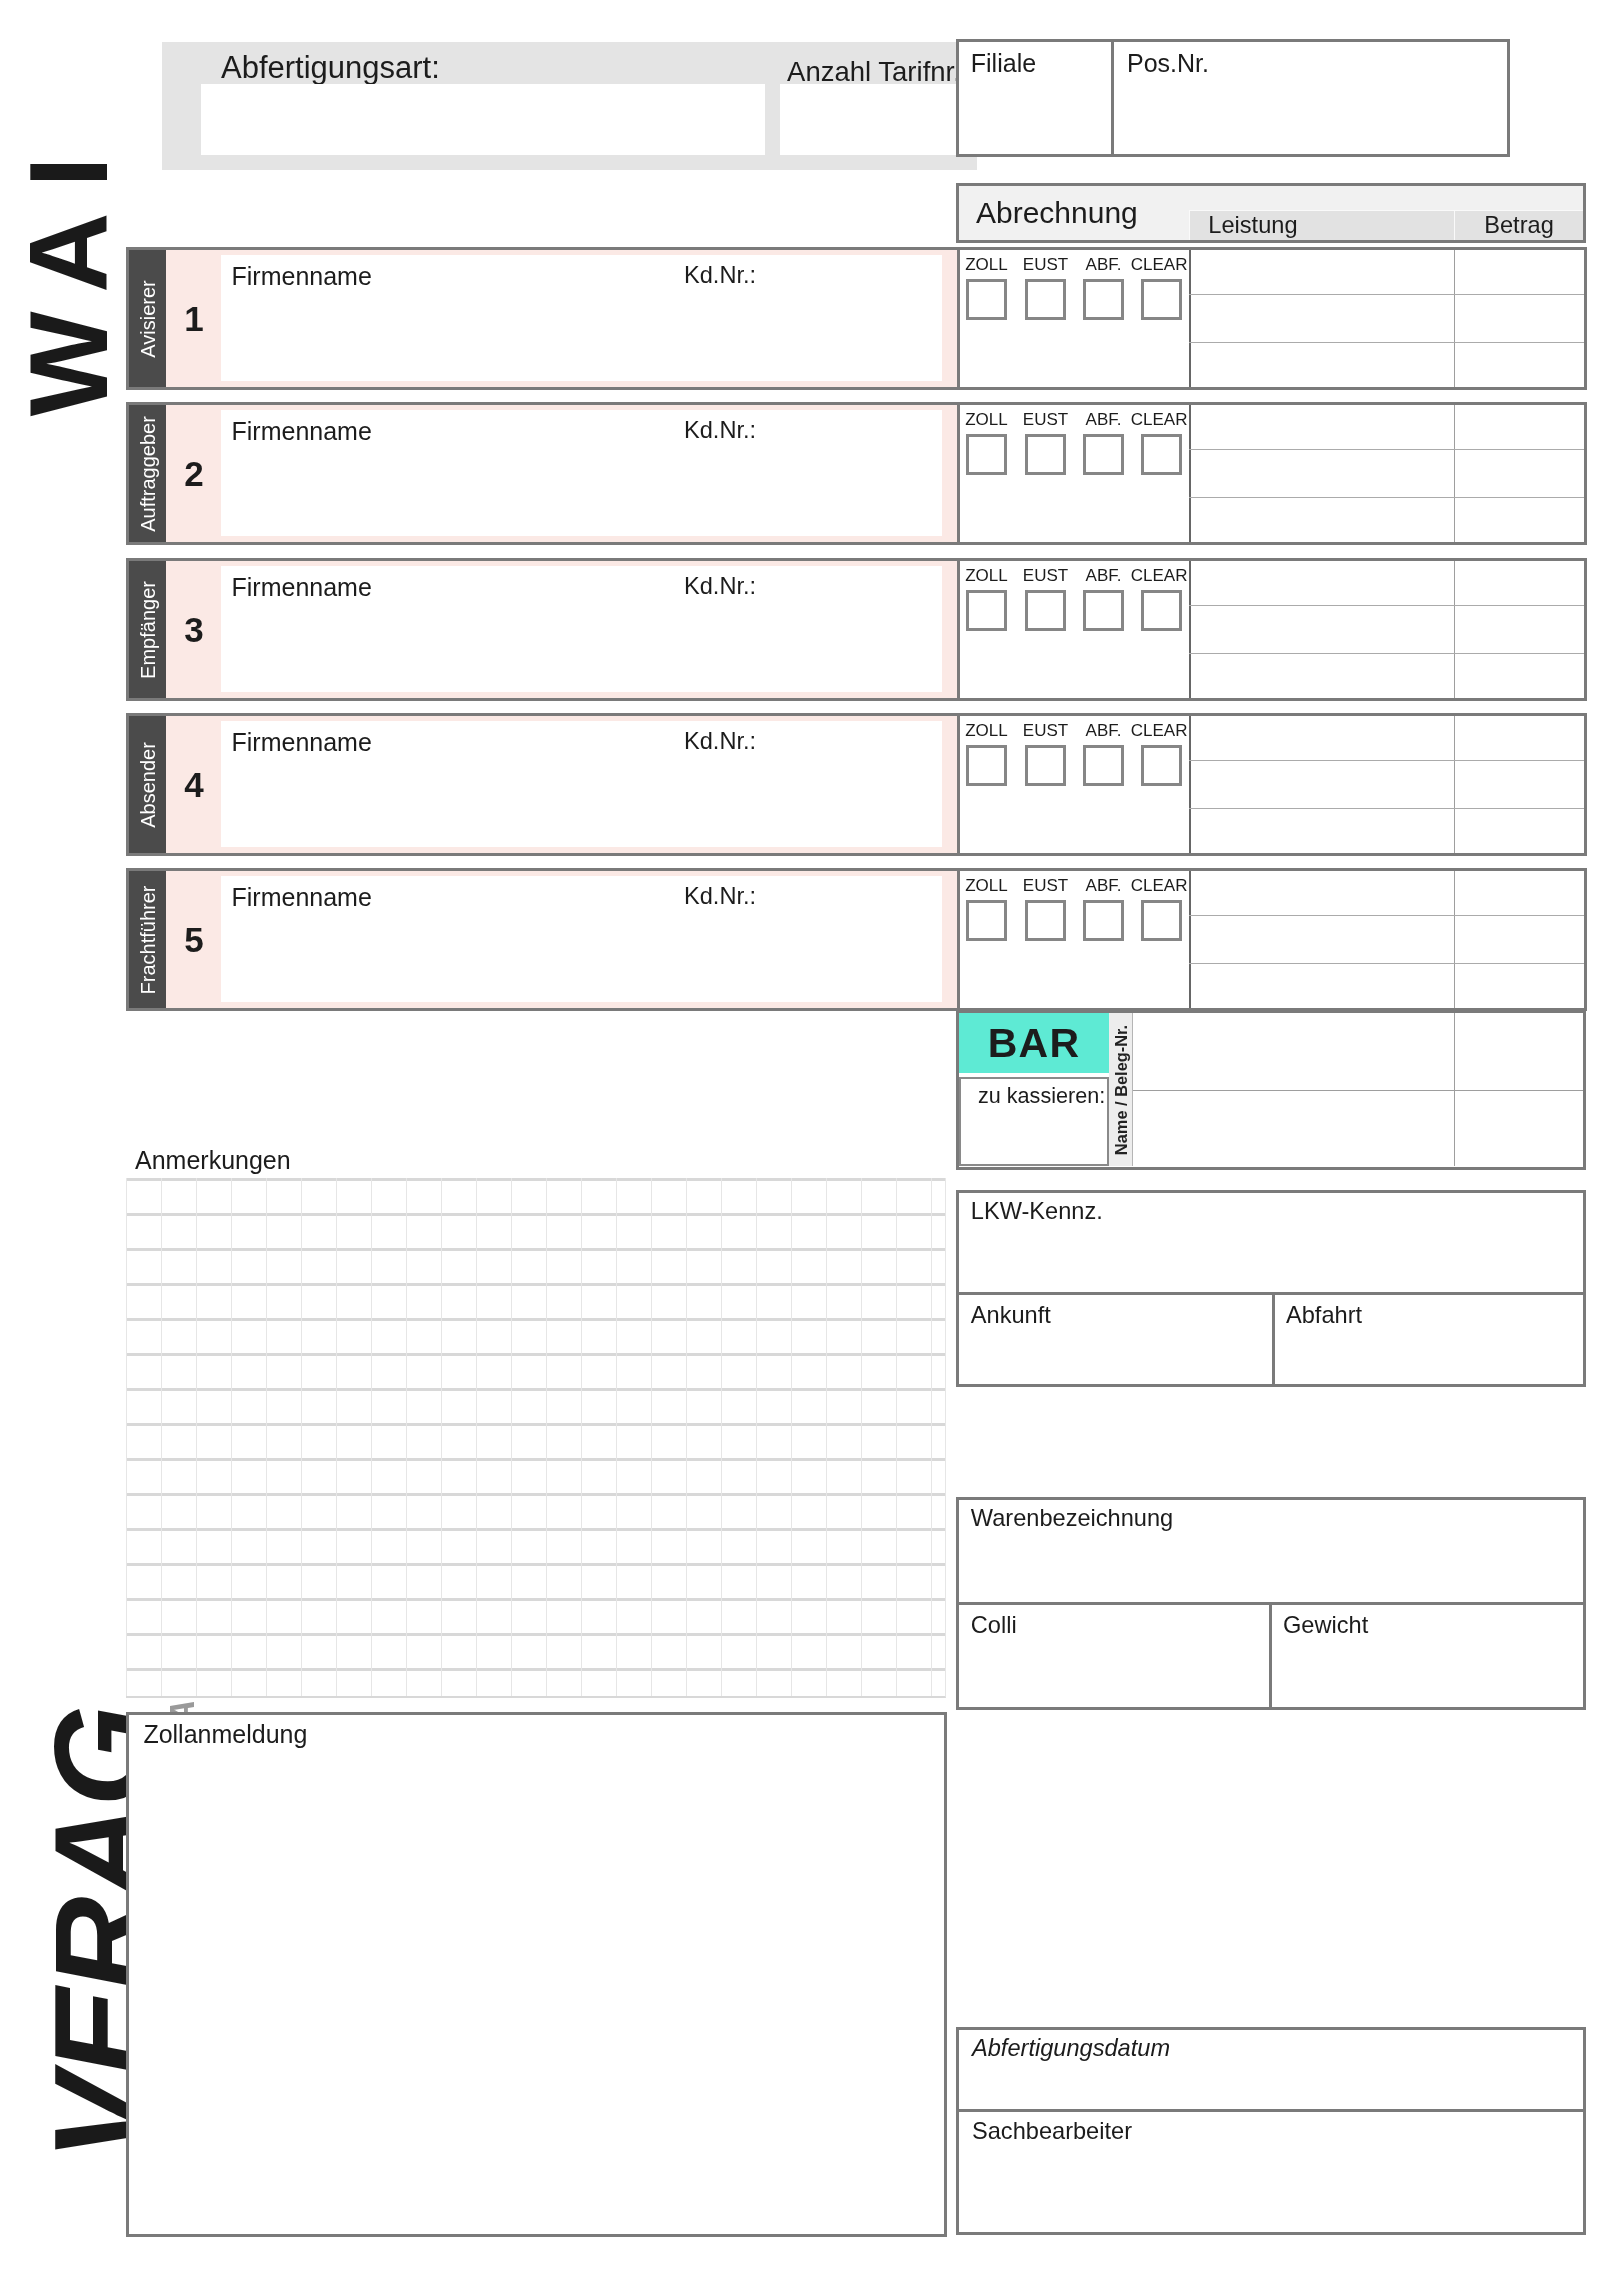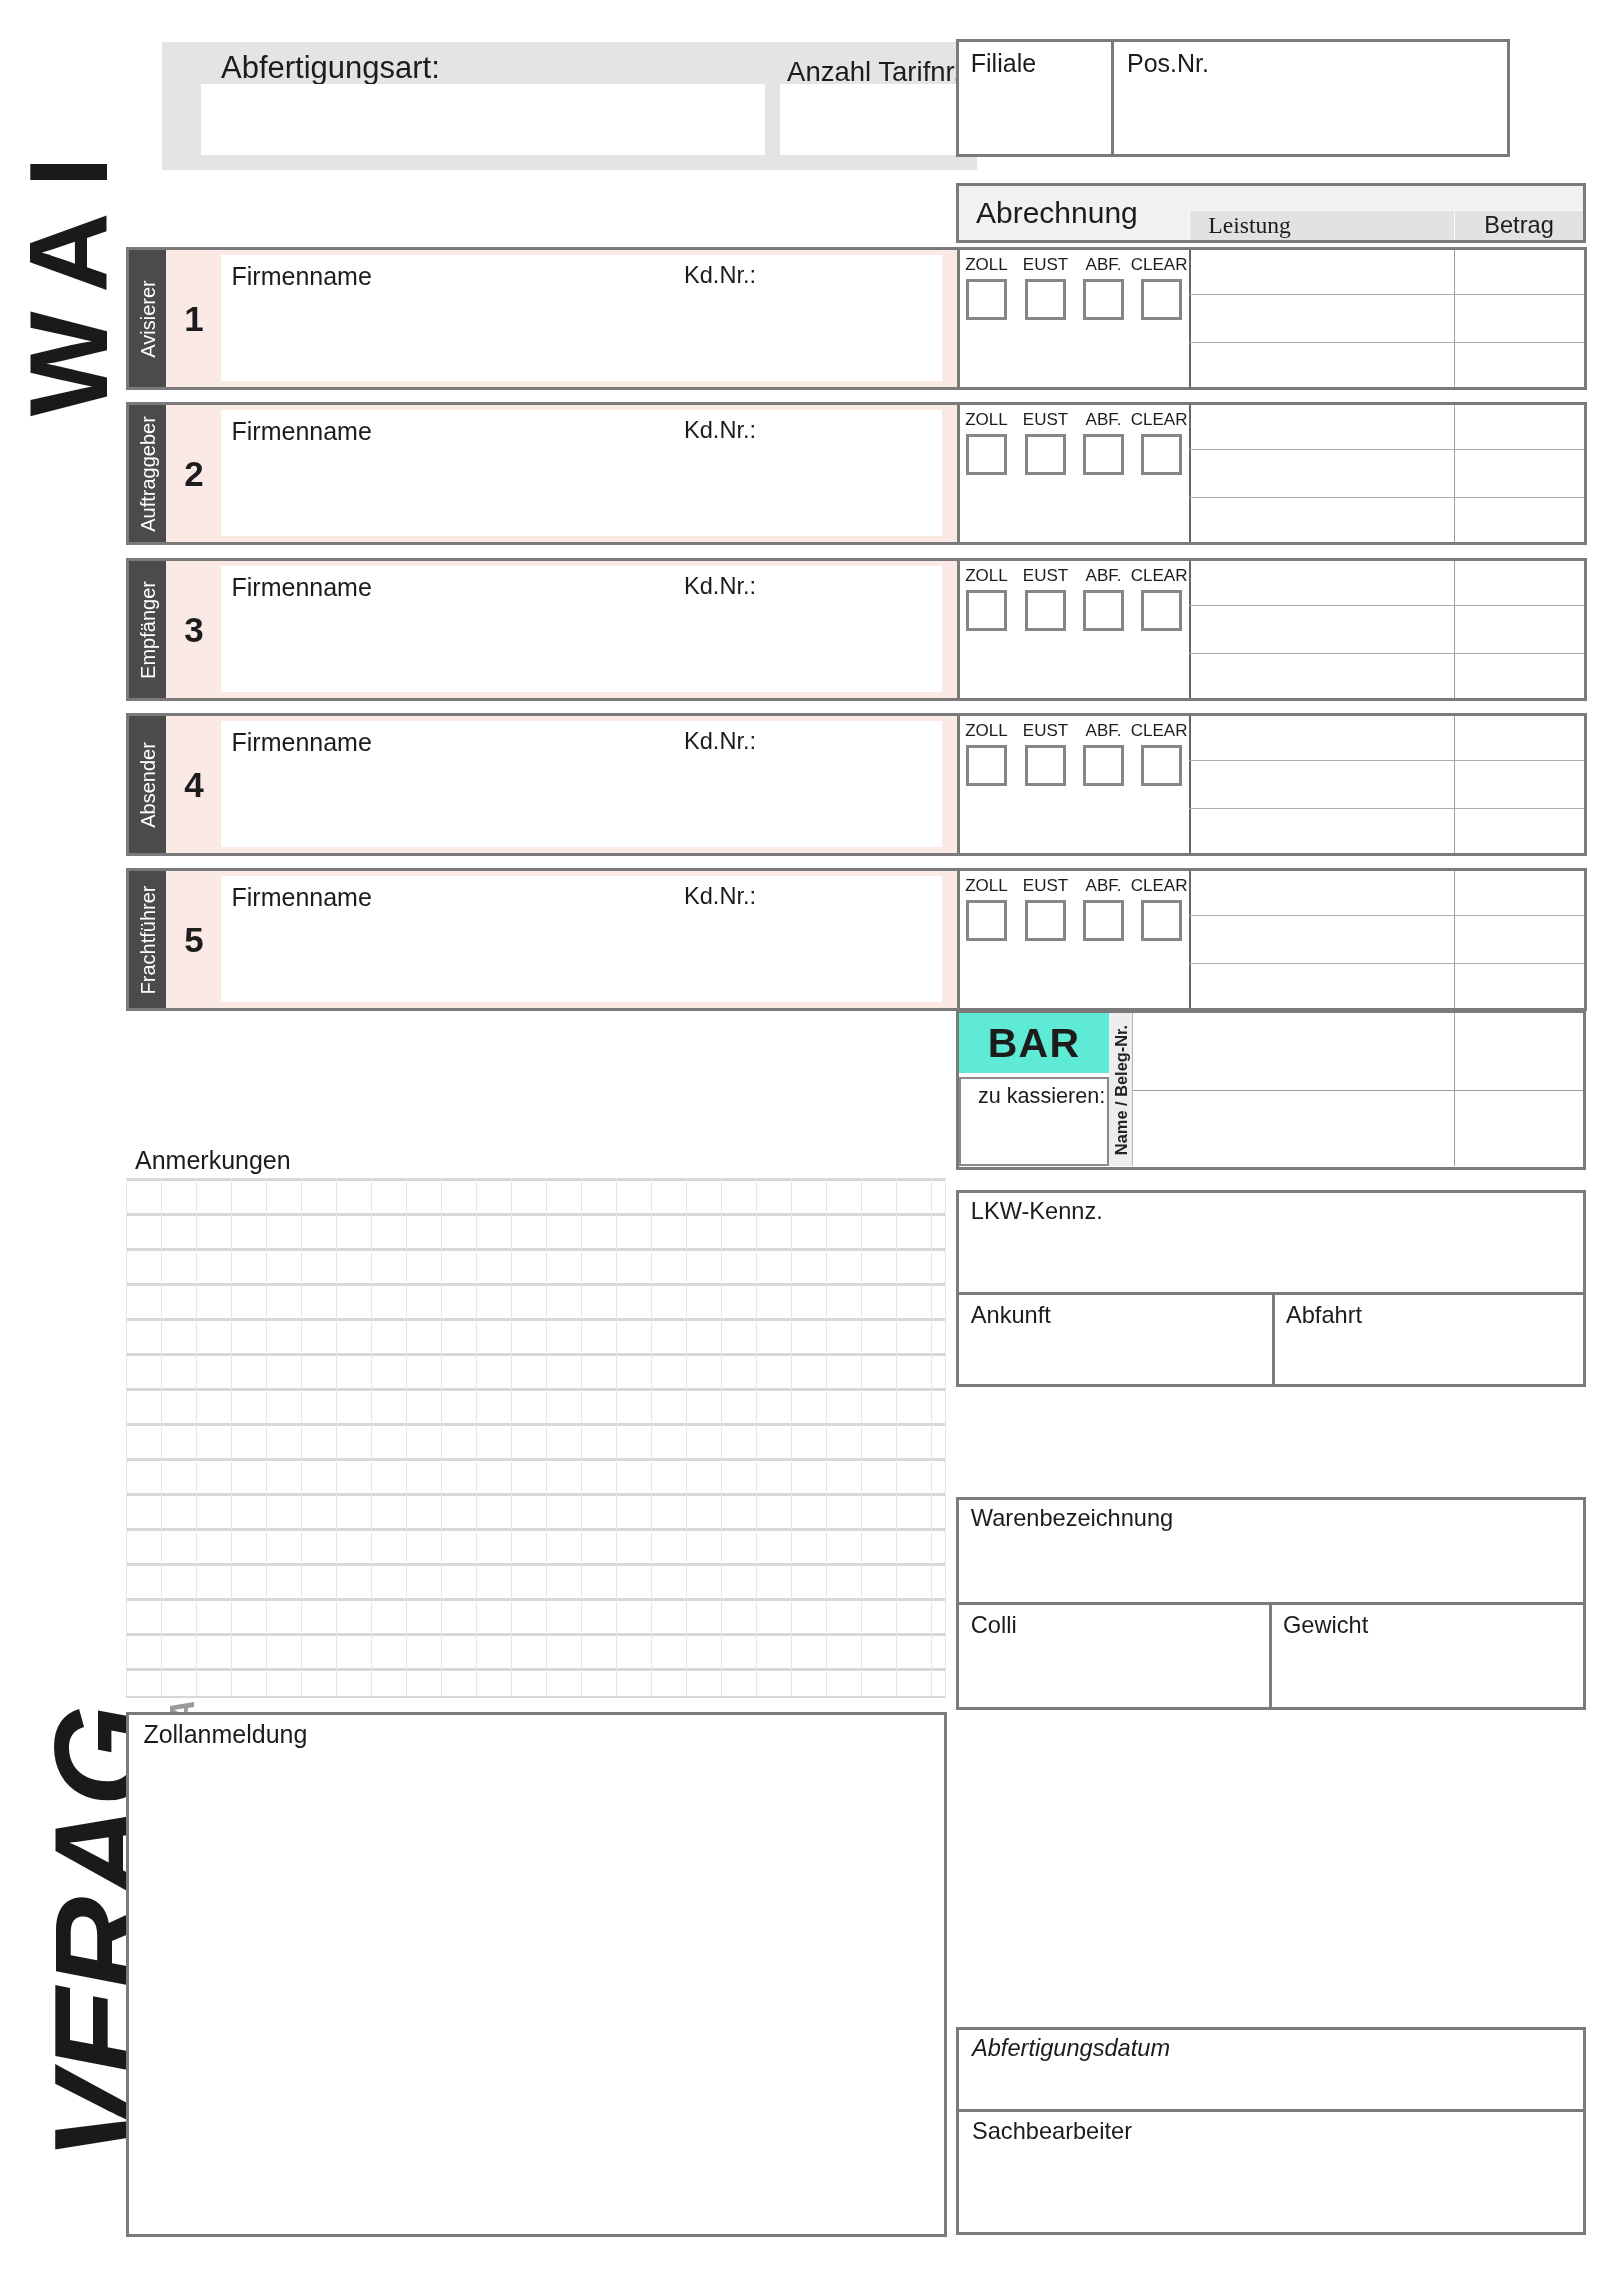--- a/index.html
+++ b/index.html
@@ -32,21 +32,21 @@
 
   .bx{border:3.3px solid var(--border);background:#fff;}
   .filiale-box{left:956px;top:39px;width:554px;height:118px;}
   .filiale-div{position:absolute;left:152px;top:0;bottom:0;width:2.6px;background:var(--border);}
   .cell-label{position:absolute;font-size:25px;}
 
   
   .abrech{left:956px;top:183px;width:630px;height:60px;background:var(--panel);border:3.3px solid var(--border);}
   .abrech-title{position:absolute;left:17px;top:0;height:54px;line-height:54px;font-size:30px;}
   .subcell{position:absolute;top:23.6px;height:30px;background:var(--subhead);border-top:1.3px solid #fafafa;border-left:1.3px solid #fafafa;font-size:23.6px;line-height:29px;}
-  .subcell.leistung{left:230px;width:265px;padding-left:18.3px;font-family:Liberation Serif, serif;}
+  .subcell.leistung{left:230px;width:265px;padding-left:18.3px;}
   .subcell.betrag{left:495px;width:129px;text-align:center;}
 
   
   .row{position:absolute;left:126px;width:1461px;height:143px;border:3.3px solid var(--border);background:#fff;}
   .band{position:absolute;left:0;top:0;width:37px;height:100%;background:var(--band);}
   .band .vspan{color:#fff;font-size:20px;}
   .pinkzone{position:absolute;left:37px;top:0;width:791px;height:100%;background:var(--pink);}
   .rowdiv{position:absolute;left:828px;top:0;width:3.3px;height:100%;background:var(--border);}
   .rownum{position:absolute;left:37px;top:0;width:56px;height:100%;display:flex;align-items:center;justify-content:center;font-size:35px;font-weight:700;}
   .firmbox{position:absolute;left:92px;top:5.2px;width:721px;height:126px;background:#fff;}

